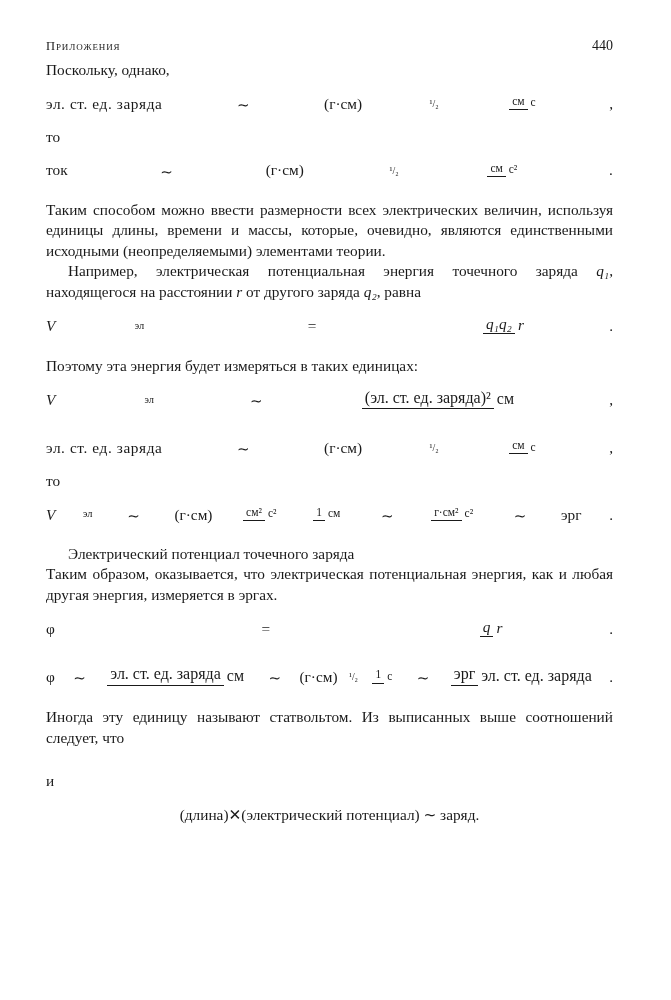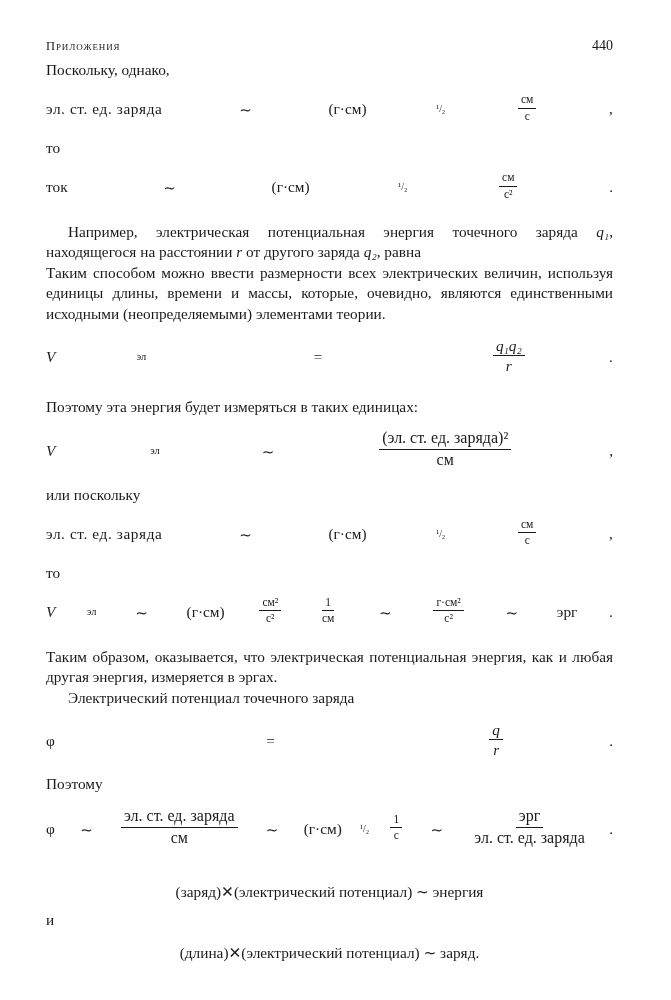--- a/index.html
+++ b/index.html
@@ -71,21 +71,21 @@
   .eq-row {
     display: flex;
     align-items: center;
     justify-content: space-between;
     gap: 0;
     white-space: nowrap;
   }
   .it { font-style: italic; }
   .frac {
     display: inline-flex;
-    flex-direction: column;
+    flex-direction: row;
     align-items: center;
     vertical-align: middle;
     margin: 0 3px;
     position: relative;
     top: -0.1em;
   }
   .frac .num {
     padding: 0 3px 1px 3px;
     border-bottom: 1px solid #1a1a1a;
     line-height: 1.15;
@@ -158,25 +158,25 @@
         <span class="frac small">
           <span class="num">см</span>
           <span class="den">с²</span>
         </span>
         <span>.</span>
       </span>
     </div>
 
     <div class="spacer-lg"></div>
 
+    <p class="para">Таким способом можно ввести размерности всех электрических величин, используя единицы длины, времени и  массы, которые, очевидно, являются единственными исходными (неопределяемыми) элементами теории.</p>
+
     <p class="para indent">
       <span>Например, электрическая потенциальная энергия точечного заряда </span><span class="it">q₁</span><span>, находящегося на расстоянии </span><span class="it">r</span><span> от другого заряда </span><span class="it">q₂</span><span>, равна</span>
     </p>
-
-    <p class="para">Таким способом можно ввести размерности всех электрических величин, используя единицы длины, времени и  массы, которые, очевидно, являются единственными исходными (неопределяемыми) элементами теории.</p>
 
     <div class="spacer-md"></div>
 
     <div class="eq">
       <span class="eq-row">
         <span class="it">V</span>
           <span class="sub">эл</span>
         <span class="eqsp"></span>
         <span>=</span>
         <span class="eqsp"></span>
@@ -202,21 +202,20 @@
         <span class="frac tiny">
           <span class="num">(эл. ст. ед. заряда)²</span>
           <span class="den">см</span>
         </span>
         <span>,</span>
       </span>
     </div>
 
     <div class="spacer-md"></div>
 
-    <p class="para">или  поскольку</p>
 
     <div class="spacer-md"></div>
 
     <div class="eq">
       <span class="eq-row">
         <span class="wide">эл.  ст.  ед.  заряда</span>
         <span class="tilde">∼</span>
         <span>(г·см)</span>
         <span class="supfrac">¹/₂</span>
         <span class="frac small">
@@ -253,43 +252,42 @@
           <span class="den">с²</span>
         </span>
         <span class="tilde">∼</span>
         <span>эрг</span>
         <span>.</span>
       </span>
     </div>
 
     <div class="spacer-lg"></div>
 
+    <p class="para indent">Электрический  потенциал  точечного  заряда</p>
+
     <p class="para">Таким образом, оказывается, что электрическая  потенциальная  энергия, как и любая другая энергия, измеряется в эргах.</p>
-
-    <p class="para indent">Электрический  потенциал  точечного  заряда</p>
 
     <div class="spacer-md"></div>
 
     <div class="eq">
       <span class="eq-row">
         <span>φ</span>
         <span class="eqsp"></span>
         <span>=</span>
         <span class="eqsp"></span>
         <span class="frac">
           <span class="num it">q</span>
           <span class="den it">r</span>
         </span>
         <span>.</span>
       </span>
     </div>
 
     <div class="spacer-md"></div>
 
-    <p class="para">Поэтому</p>
 
     <div class="spacer-md"></div>
 
     <div class="eq">
       <span class="eq-row">
         <span>φ</span>
         <span class="tilde">∼</span>
         <span class="frac tiny">
           <span class="num">эл. ст. ед. заряда</span>
           <span class="den">см</span>
@@ -305,24 +303,24 @@
         <span class="frac tiny">
           <span class="num">эрг</span>
           <span class="den">эл. ст. ед. заряда</span>
         </span>
         <span>.</span>
       </span>
     </div>
 
     <div class="spacer-lg"></div>
 
-
-    <div class="spacer-md"></div>
-
-    <div class="eq">(заряд)✕(электрический  потенциал) ∼ энергия</div>
+    <p class="para">Иногда эту единицу называют статвольтом. Из выписанных выше соотношений следует, что</p>
+
+    <div class="spacer-md"></div>
+
 
     <div class="spacer-sm"></div>
 
     <p class="para">и</p>
 
     <div class="spacer-md"></div>
 
     <div class="eq">(длина)✕(электрический  потенциал) ∼ заряд.</div>
 
   </div>

